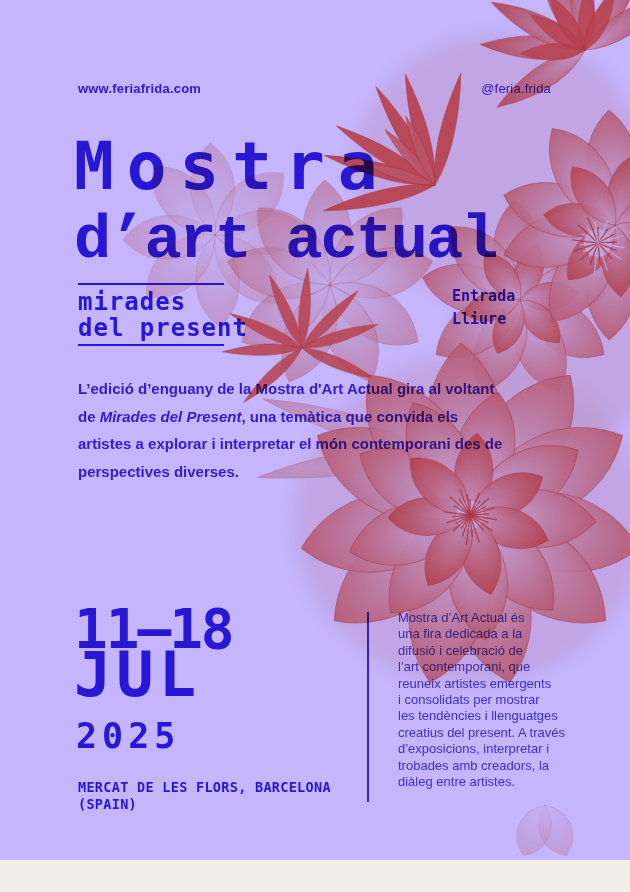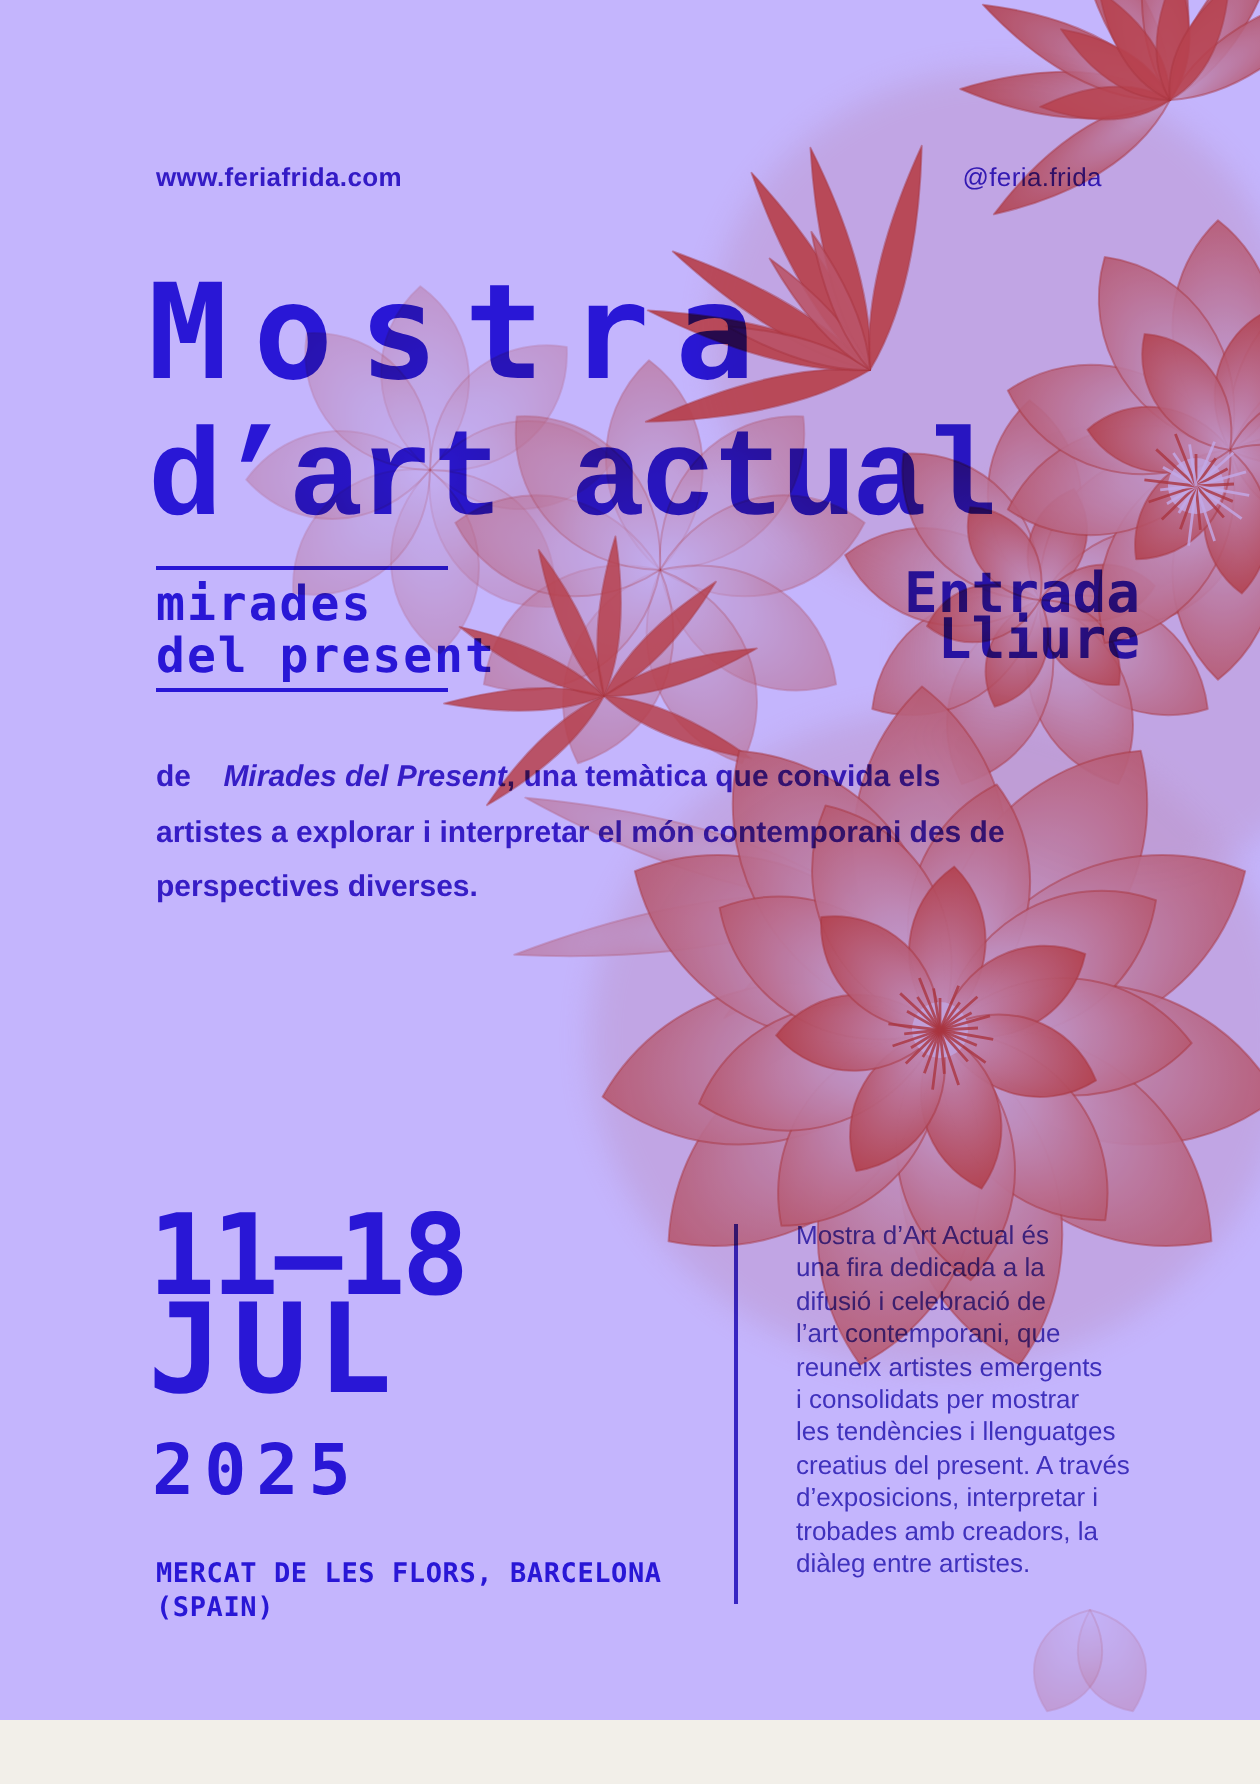--- a/index.html
+++ b/index.html
@@ -17,25 +17,25 @@
   .social-link { left:auto; right:79px; top:81px; font-size:13px; font-weight:normal; color:#4326c8; letter-spacing:.2px; cursor:pointer; }
 
   .title { left:74px; top:134px; line-height:1; }
   .title .t1 { font-size:66px; letter-spacing:13px; }
   .title .t2 { font-size:62px; letter-spacing:-2px; margin-top:10px;font-family:Liberation Mono, monospace; }
 
   .rule { position:absolute; left:78px; width:146px; height:2px; background:#3520d8; mix-blend-mode:multiply; }
   .rule-top { top:283px; } .rule-bottom { top:344px; }
   .tagline { left:78px; top:289px; font-size:24px; line-height:26px; letter-spacing:1px; }
 
-  .admission { left:452px; top:285px; font-size:28px; line-height:23px;text-align:right; }
+  .admission { left:452px; top:285px; font-size:15px; line-height:23px; }
 
   .intro { left:78px; top:375px; font-size:15px; font-weight:bold; line-height:27.5px;
            color:#4629c8; white-space:nowrap; }
-  .intro em { font-style:italic;margin-left:12px; }
+  .intro em { font-style:italic; }
 
   .date-range { left:74px; top:601px; font-size:56px; letter-spacing:-2px; line-height:1; }
   .date-month { left:74px; top:644px; font-size:62px; letter-spacing:5px; line-height:1; }
   .date-year  { left:76px; top:719px; font-size:35px; letter-spacing:5px; line-height:1; }
 
   .venue { left:78px; top:779px; font-size:13.5px; line-height:17px; letter-spacing:.3px; white-space:nowrap; }
 
   .about-rule { position:absolute; left:367px; top:612px; width:2px; height:190px; background:#4733c5; mix-blend-mode:multiply; }
   .about { left:398px; top:610px; font-size:13px; line-height:16.4px; color:#5244bf; white-space:nowrap; }
 </style>
@@ -272,20 +272,21 @@
     <div>del present</div>
   </div>
   <div class="rule rule-bottom"></div>
 
   <div class="ink mono admission">
     <div>Entrada</div>
     <div>Lliure</div>
   </div>
 
   <div class="ink intro">
+    <div>L’edició d’enguany de la Mostra d'Art Actual gira al voltant</div>
     <div>
       <span>de </span><em>Mirades del Present</em><span>, una temàtica que convida els</span>
     </div>
     <div>artistes a explorar i interpretar el món contemporani des de</div>
     <div>perspectives diverses.</div>
   </div>
 
   <div class="ink mono date-range">11–18</div>
   <div class="ink mono date-month">JUL</div>
   <div class="ink mono date-year">2025</div>

